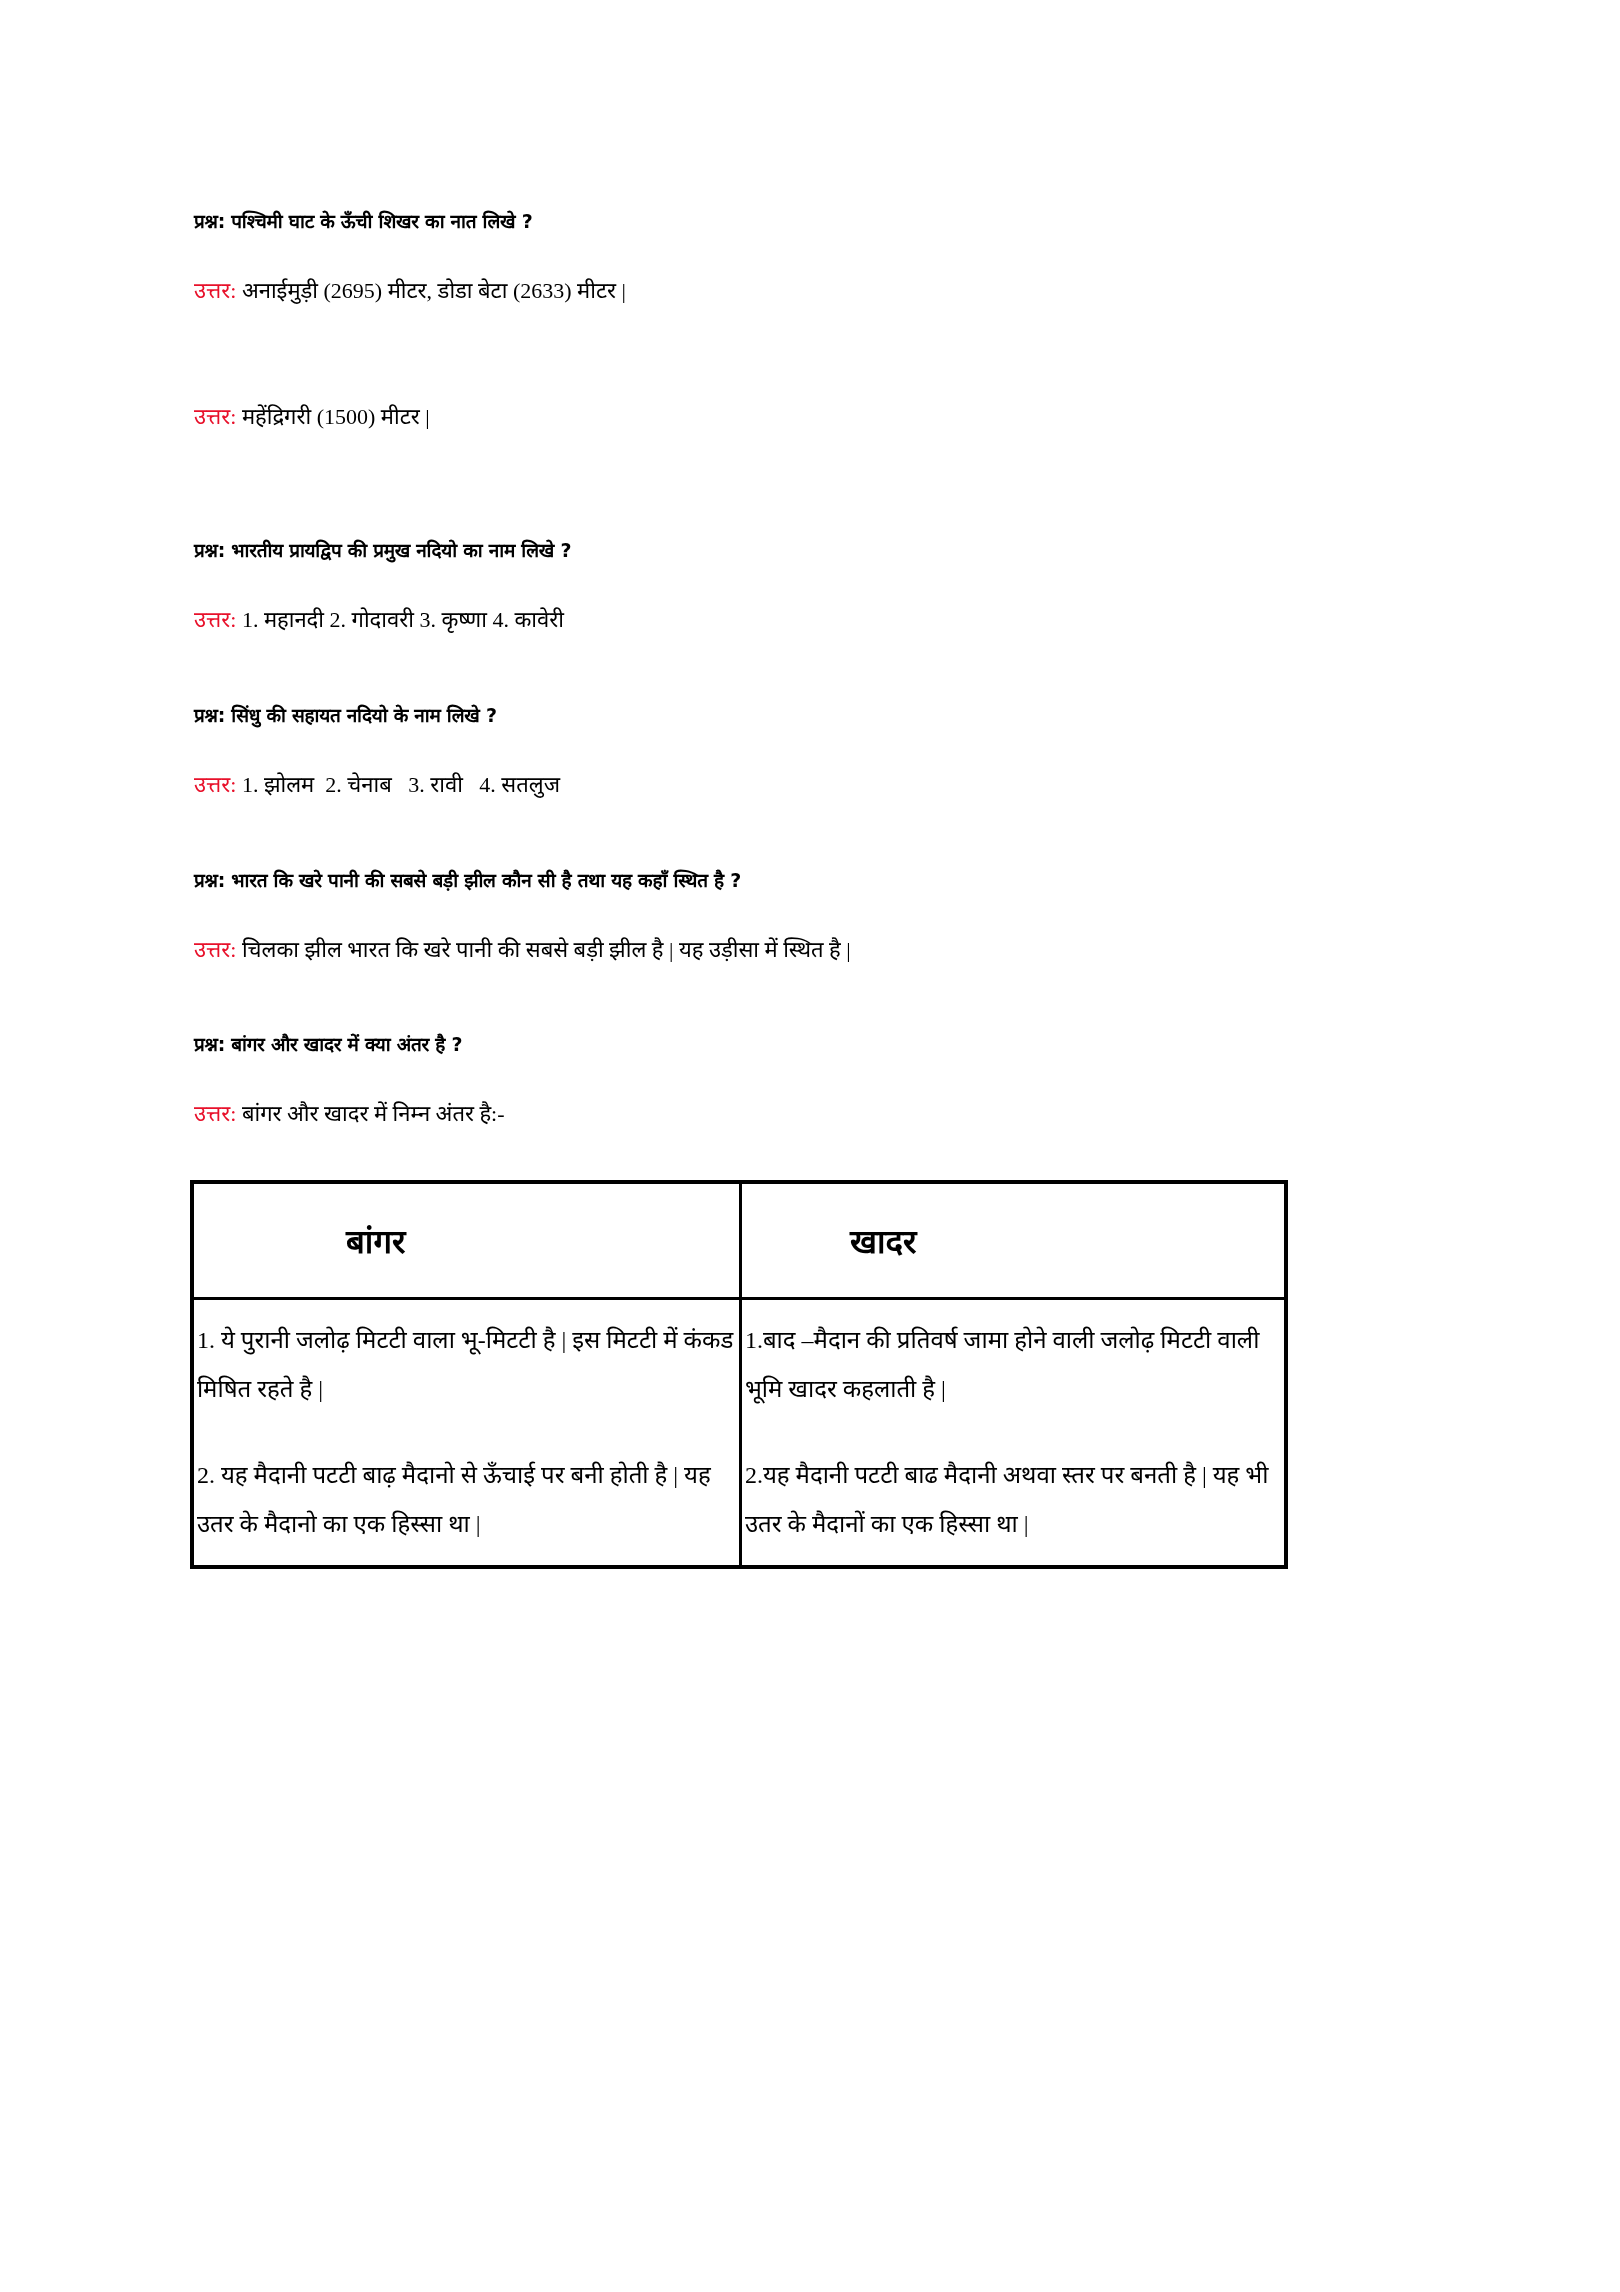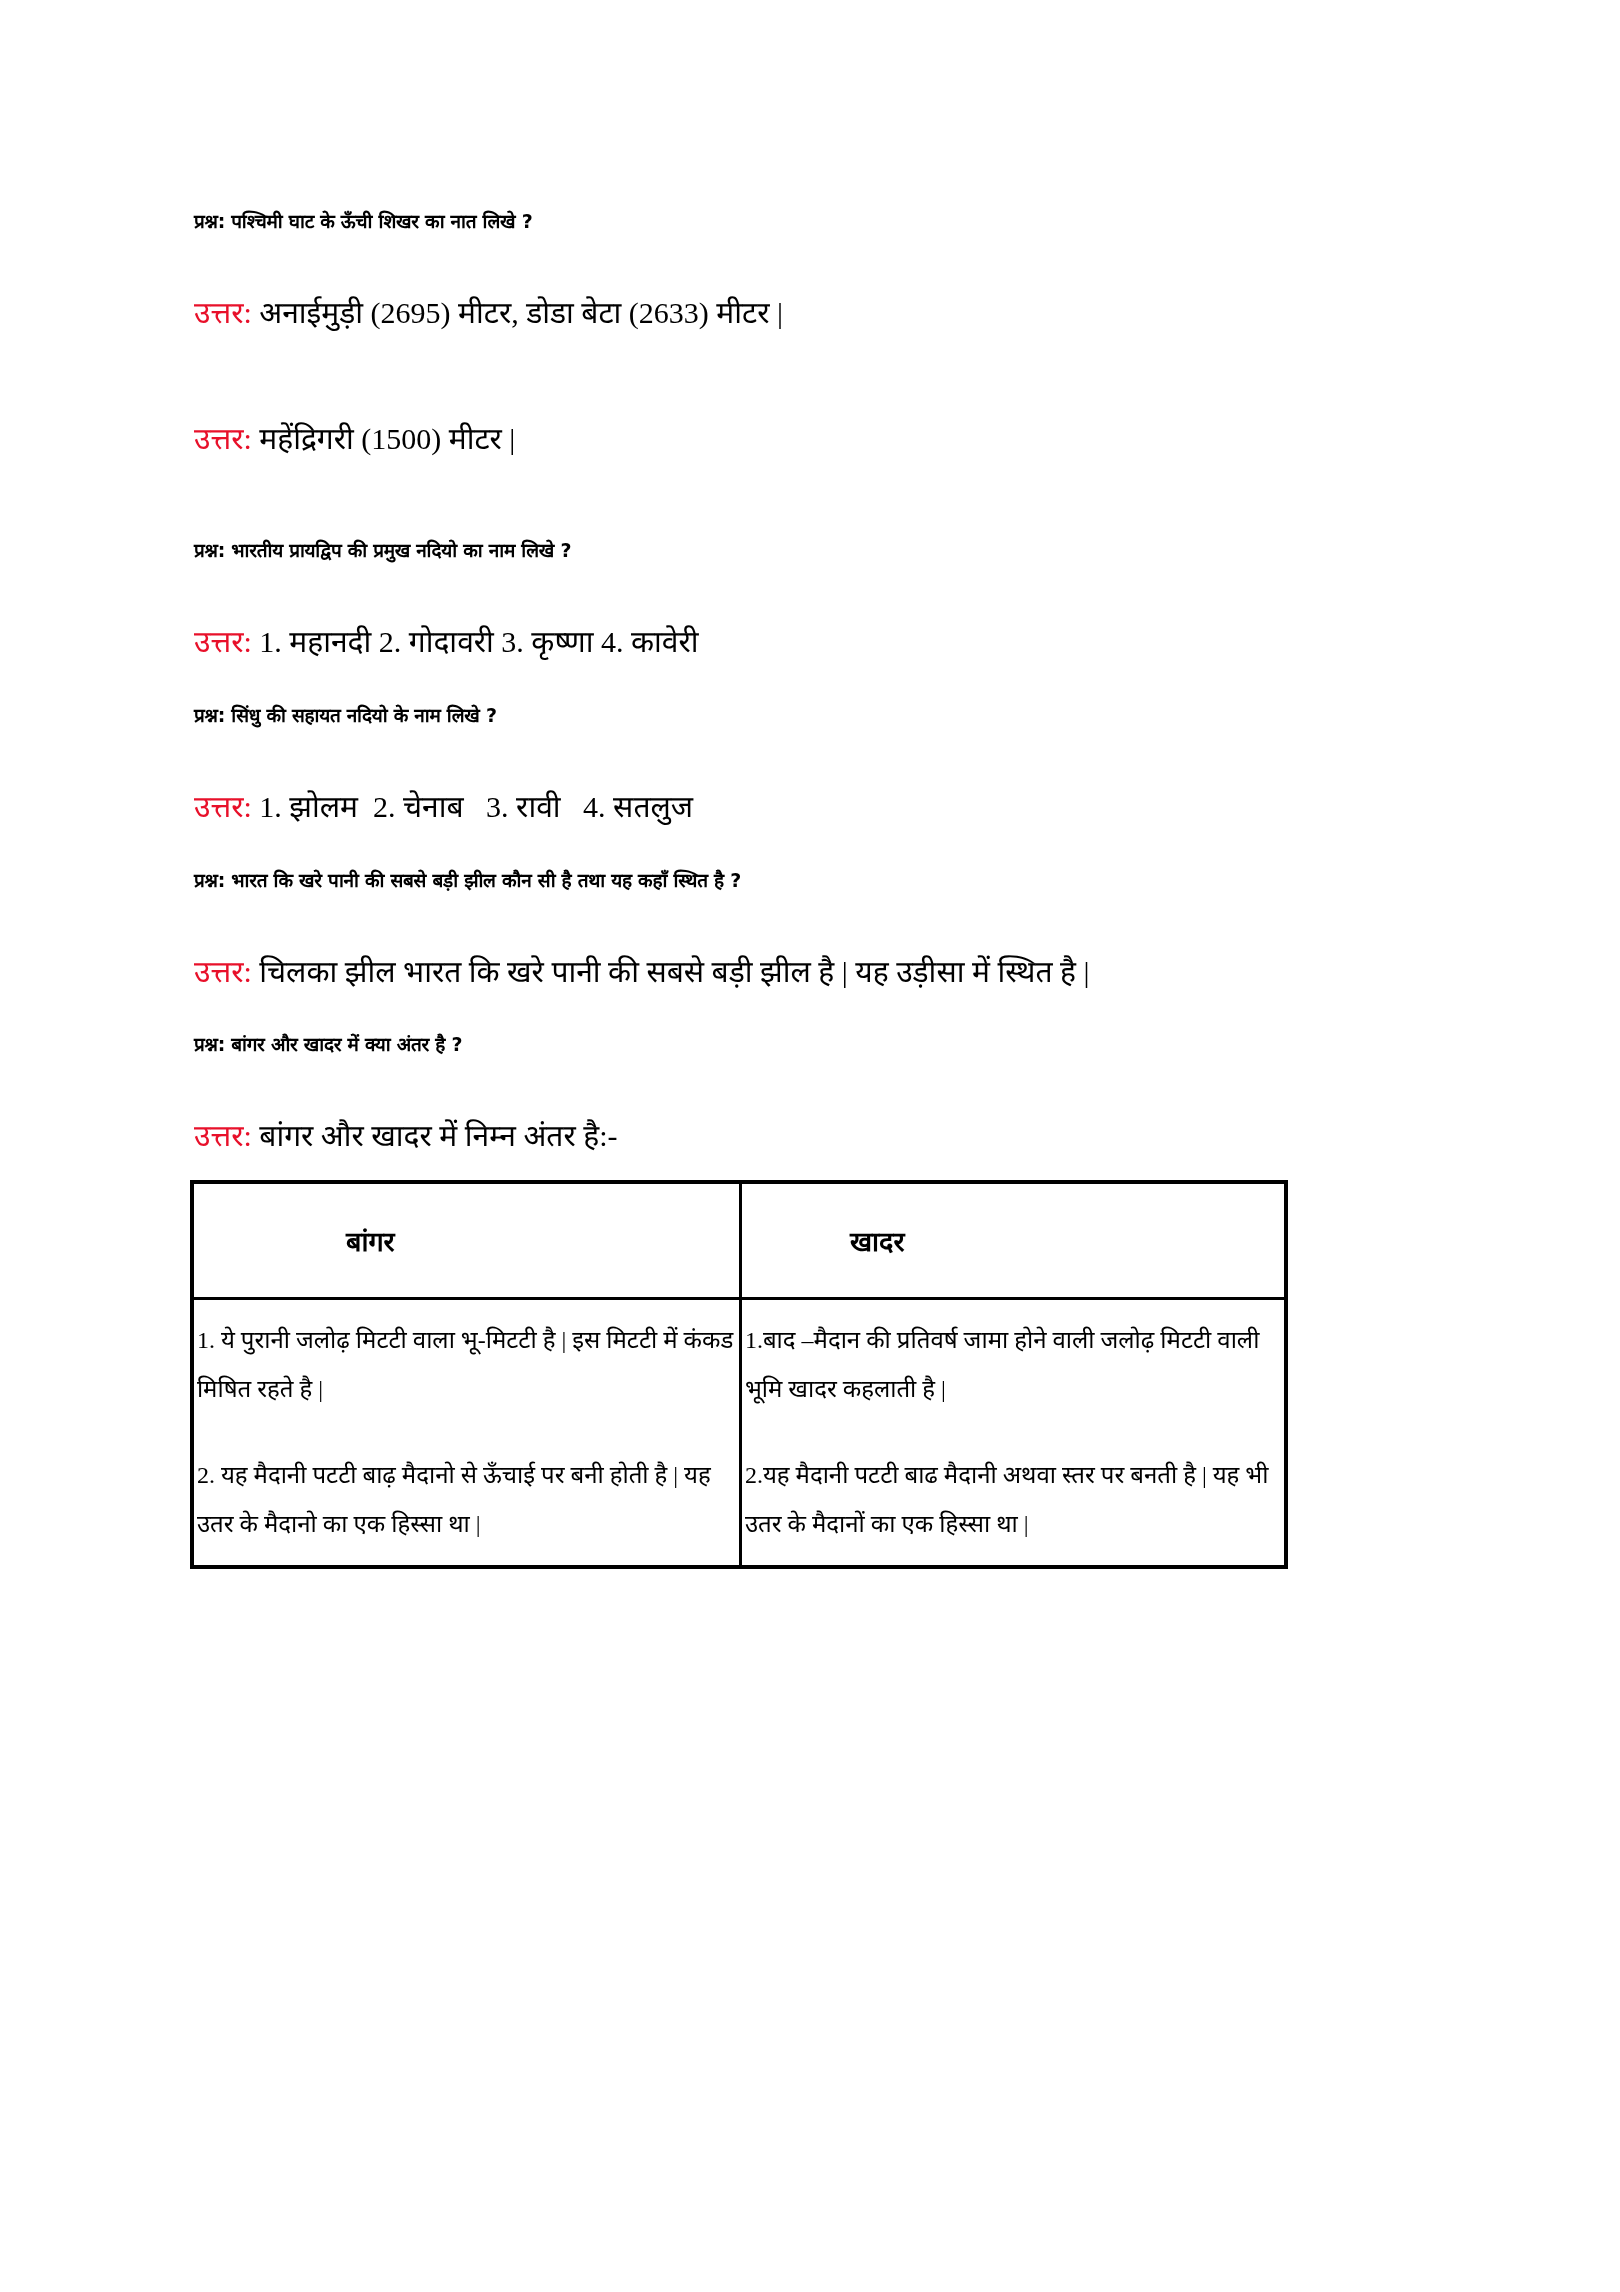--- a/index.html
+++ b/index.html
@@ -14,45 +14,45 @@
   .qa-block { position: absolute; left: 194px; }
   .question {
     font-family: "DejaVu Sans", "Liberation Sans", sans-serif;
     font-weight: bold;
     font-size: 19px;
     line-height: 39px;
     white-space: nowrap;
     letter-spacing: -0.3px;
   }
   .answer {
-    font-size: 30px;
+    font-size: 22px;
     line-height: 39px;
     white-space: nowrap;
-    margin-top: 52px;
+    margin-top: 30px;
   }
   .answer-label { color: #e8102a; }
   .answer-text { color: #000; }
 
   .comp-table {
     position: absolute;
     left: 190px;
     top: 1180px;
     width: 1098px;
     border-collapse: collapse;
     border: 4.9px solid #000;
   }
   .comp-table th, .comp-table td {
     border: 3.9px solid #000;
     vertical-align: middle;
   }
   .comp-table th {
     height: 113px;
     font-family: "DejaVu Sans", "Liberation Sans", sans-serif;
     font-weight: bold;
-    font-size: 27px;
+    font-size: 33px;
     text-align: left;
     padding: 0;
   }
   .comp-table th.col-1 { width: 545px; }
   .comp-table th .th-inner { display: block; }
   .comp-table th.col-1 .th-inner { padding-left: 152px; }
   .comp-table th.col-2 .th-inner { padding-left: 108px; }
   .comp-table td {
     height: 265px;
     font-size: 24px;

